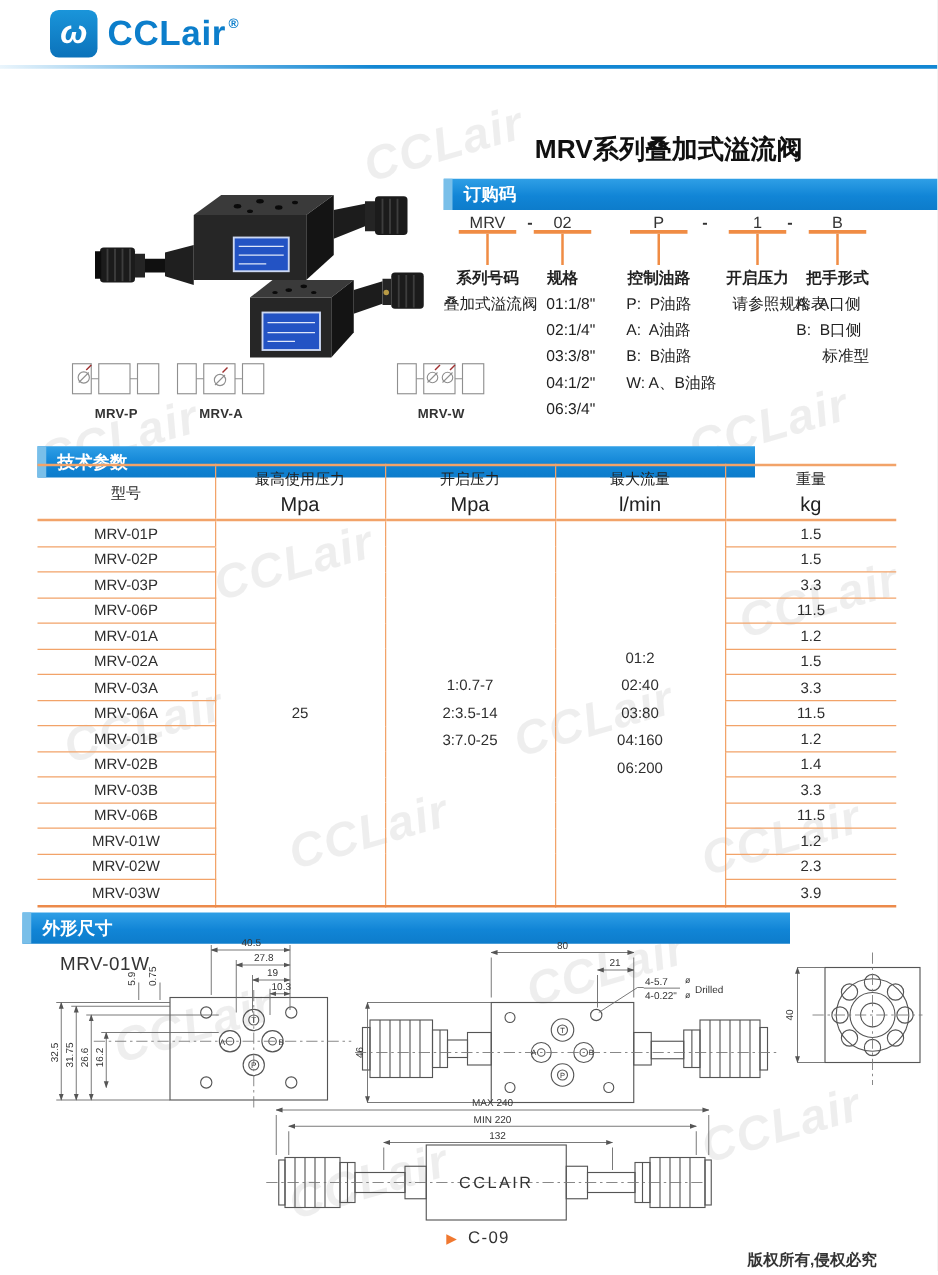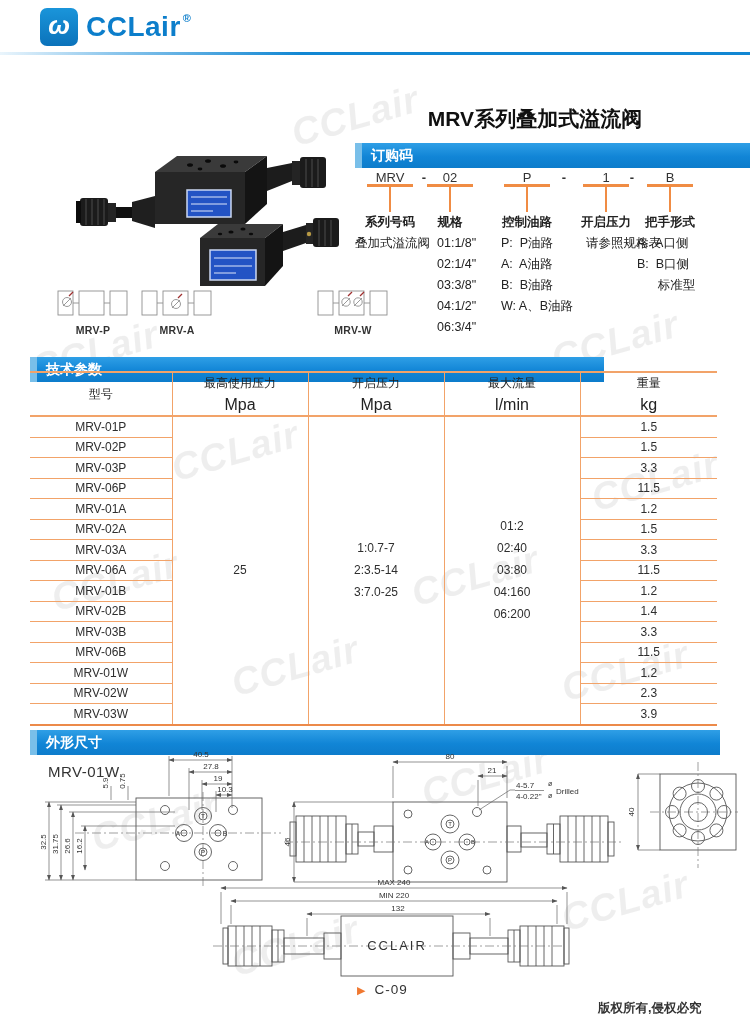--- a/index.html
+++ b/index.html
@@ -374,21 +374,21 @@
           <td class="c-model">MRV-02W</td>
           <td class="c-weight">2.3</td>
         </tr>
         <tr>
           <td class="c-model">MRV-03W</td>
           <td class="c-weight">3.9</td>
         </tr>
       </tbody>
   </table>
 
-  <div class="bar" style="left:30px;top:730px;width:690px"><span>外形尺寸</span></div>
+  <div class="bar" style="left:18px;top:730px;width:614px"><span>外形尺寸</span></div>
   <div class="model-label">MRV-01W</div>
 
   <svg class="draw" style="left:35px;top:750px" width="250" height="148" viewBox="0 0 250 148">
     <defs>
       <marker id="ar" viewBox="0 0 10 10" refX="9" refY="5" markerWidth="8" markerHeight="8" orient="auto-start-reverse">
           <path d="M0 1.5L10 5L0 8.5z" fill="#555"></path>
         </marker>
     </defs>
     <g stroke="#555" stroke-width="0.9" fill="none">
       <rect x="101" y="48" width="126" height="82"></rect>

